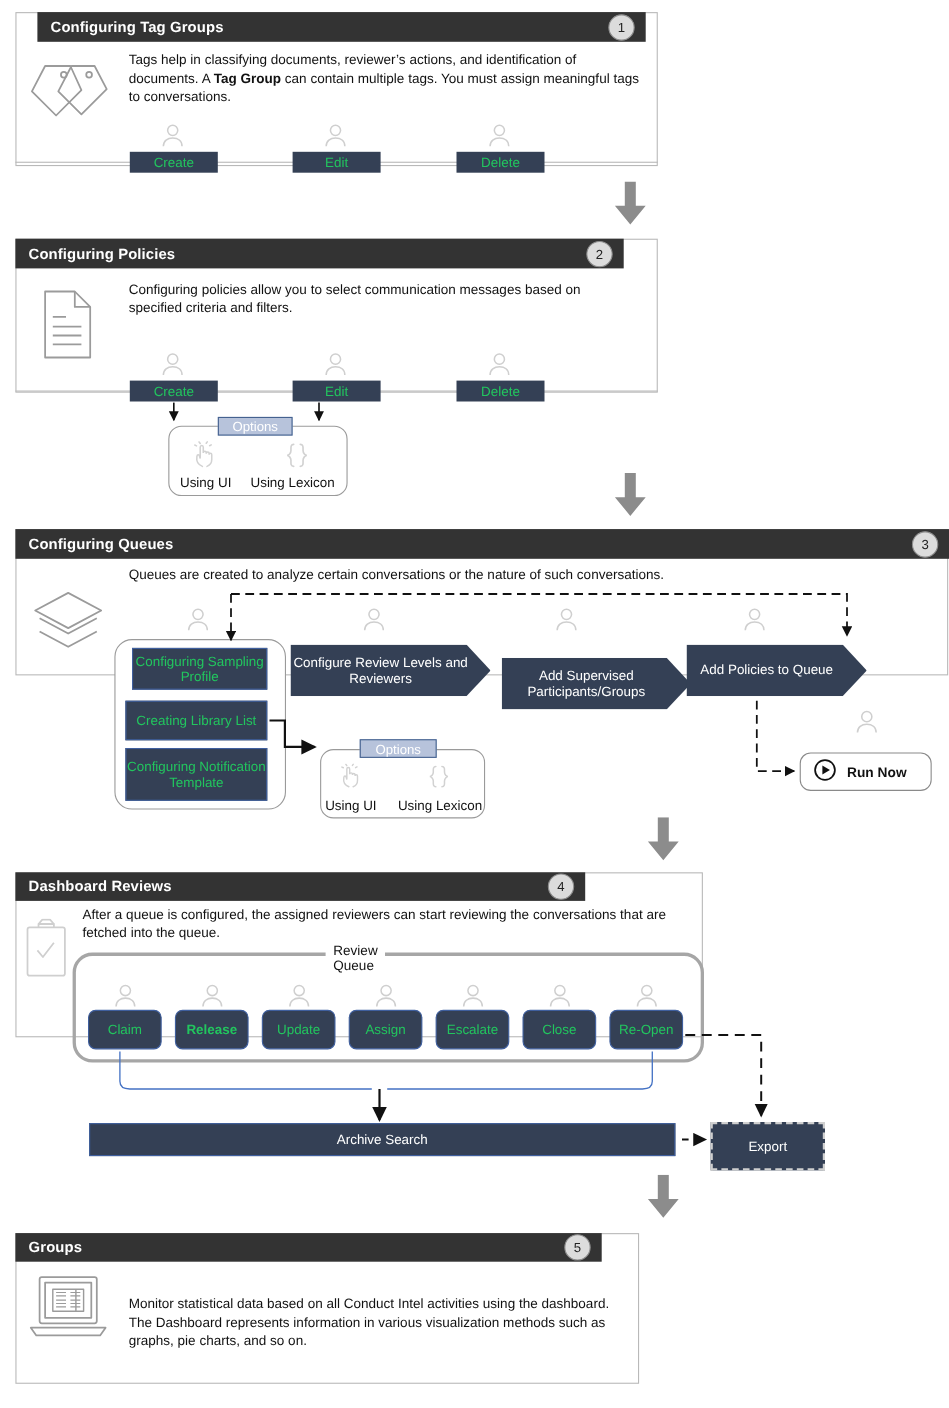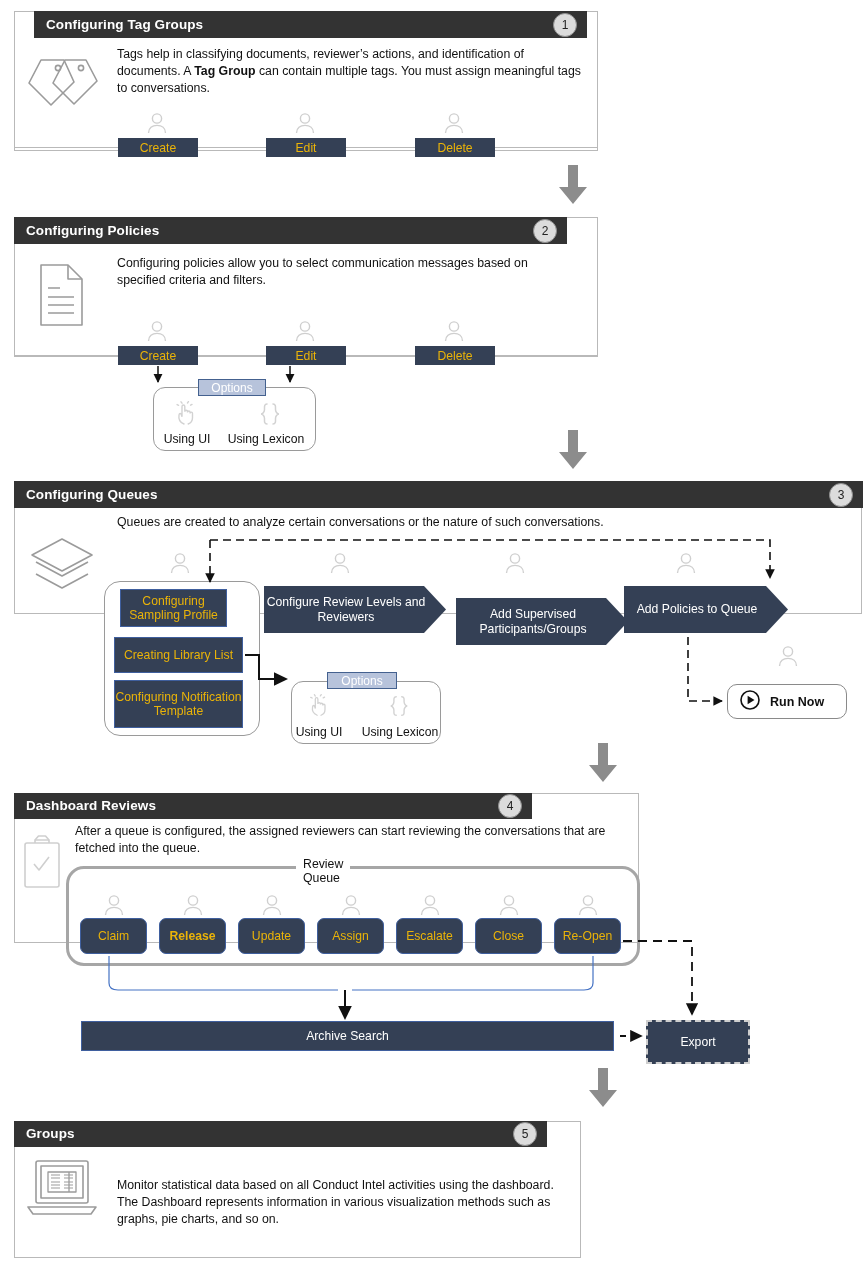--- a/index.html
+++ b/index.html
@@ -54,21 +54,21 @@
     font-size: 12.3px;
     line-height: 17px;
     color: #111111;
   }
   .panel-body-text b { font-weight: bold; }
 
   
   .btn {
     position: absolute;
     background: #344055;
-    color: #eab308;
+    color: #22c55e;
     font-size: 12.2px;
     display: flex; align-items: center; justify-content: center;
     text-align: center;
     line-height: 14px;
   }
   .btn.thinline { border: 1px solid #3f5f9e; }
   .btn.rounded { border-radius: 7px; }
 
   
   .person {
@@ -385,21 +385,21 @@
     <div class="person" style="left:775px; top:645px;">
       <svg viewBox="0 0 26 22">
           <g fill="none" stroke="#cfcfcf" stroke-width="1.4">
             <circle cx="13" cy="6.5" r="4.6"></circle>
             <path d="M4.5 21c0-5 3.8-7.6 8.5-7.6s8.5 2.6 8.5 7.6"></path>
           </g>
         </svg>
     </div>
 
     <div class="grp-box" style="left:104px; top:581px; width:156px; height:155px;"></div>
-    <div class="btn thinline" style="left:120px; top:589px; width:107px; height:38px;">Configuring Sampling Profile</div>
+    <div class="btn thinline" style="left:120px; top:589px; width:123px; height:38px;">Configuring Sampling Profile</div>
     <div class="btn thinline" style="left:114px; top:637px; width:129px; height:36px;">Creating Library List</div>
     <div class="btn thinline" style="left:114px; top:680px; width:129px; height:48px;">Configuring Notification Template</div>
 
     <div class="chev" style="left:264px; top:586px; width:182px; height:47px;">Configure Review Levels and Reviewers</div>
     <div class="chev" style="left:456px; top:586px; width:172px; height:47px;margin-top:12px;">Add Supervised Participants/Groups</div>
     <div class="chev" style="left:624px; top:586px; width:164px; height:47px;">Add Policies to Queue</div>
 
     <div class="runnow" style="left:727px; top:684px; width:120px; height:35px;">
       <span>
         <svg width="20" height="20" viewBox="0 0 20 20">

